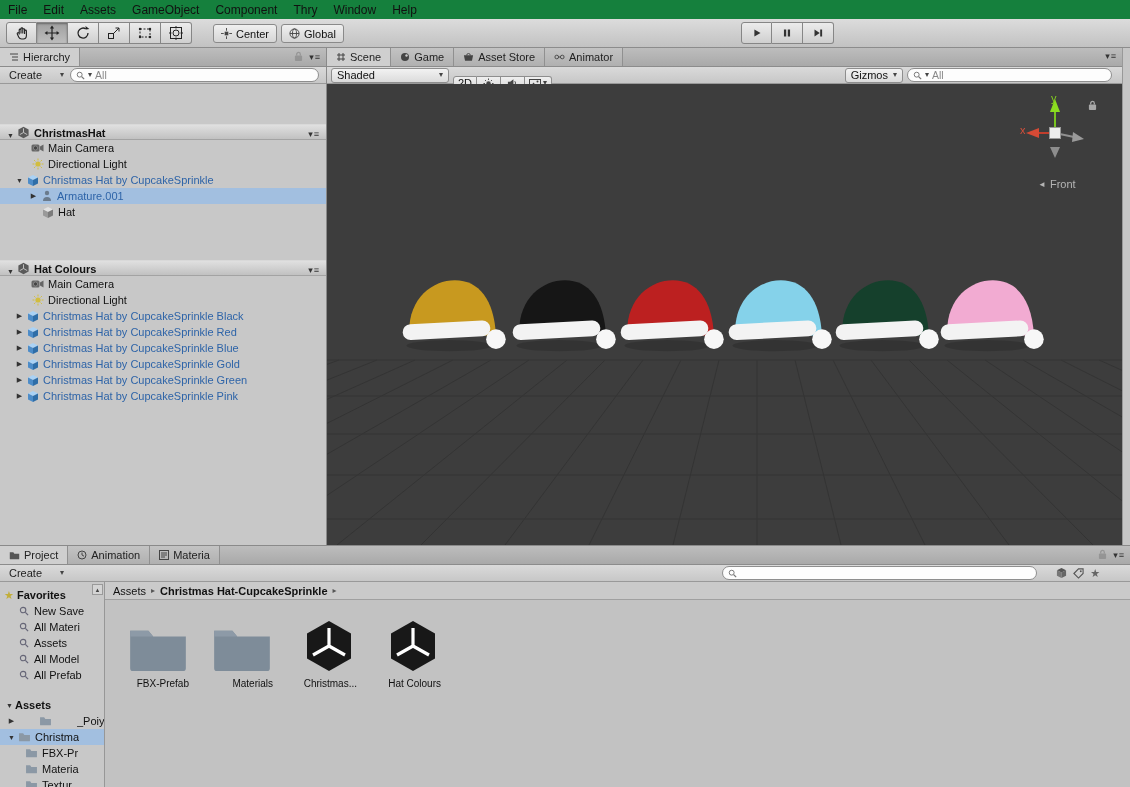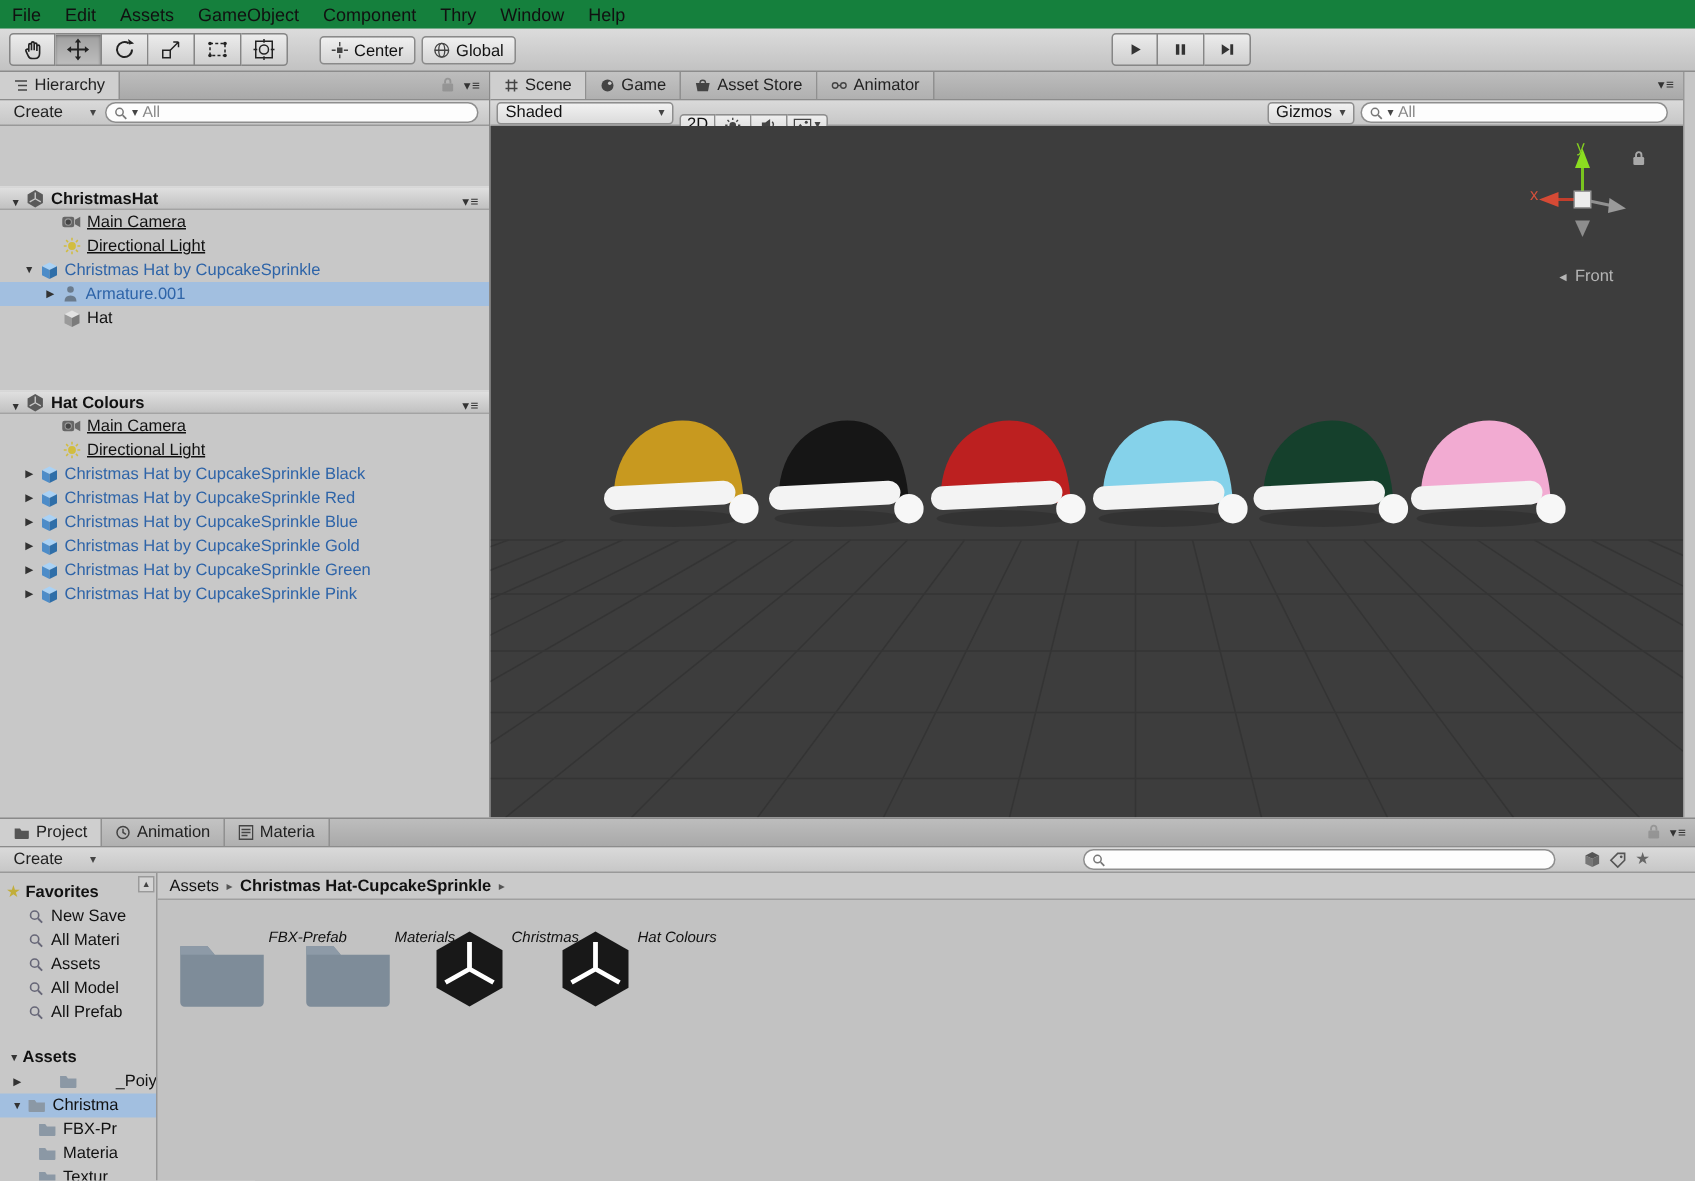--- a/index.html
+++ b/index.html
@@ -33,21 +33,21 @@
   .panel-menu{font-size:9px;color:#333;letter-spacing:1px;}
   .lockpad{opacity:.8;}
   
   #hierarchy{position:absolute;top:48px;left:0;width:327px;height:497px;background:#c8c8c8;border-right:1px solid #8a8a8a;}
   .trow{height:16px;display:flex;align-items:center;white-space:nowrap;overflow:hidden;}
   .tri{width:11px;flex:none;font-size:7px;color:#333;text-align:center;}
   .obj-icon{width:15px;height:14px;flex:none;display:flex;align-items:center;justify-content:center;margin-right:3px;}
   .tlabel{font-size:11px;overflow:hidden;white-space:nowrap;}
   .blue .tlabel{color:#2e64a8;}
   .selected{background:#a2bfe0;}
-  .pl14{padding-left:14px;}.pl26{padding-left:40px;text-decoration:underline;}.pl28{padding-left:28px;}.pl40{padding-left:40px;}
+  .pl14{padding-left:14px;}.pl26{padding-left:30px;}.pl28{padding-left:28px;}.pl40{padding-left:40px;}
   .scene-header{height:16px;display:flex;align-items:flex-end;background:linear-gradient(#e0e0e0,#c1c1c1);border-bottom:1px solid #a3a3a3;border-top:1px solid #d9d9d9;padding-left:5px;margin-top:40px;}
   .scene-header .tlabel{font-weight:bold;}
   .hdr-menu{margin-left:auto;margin-right:6px;font-size:9px;color:#333;letter-spacing:1px;}
   
   #scene{position:absolute;top:48px;left:327px;width:795px;height:497px;background:#c8c8c8;}
   #scene-toolbar{display:flex;align-items:center;gap:4px;padding:0 4px;}
   .dropdown{height:15px;border:1px solid #8e8e8e;border-radius:3px;background:linear-gradient(#f2f2f2,#dbdbdb);display:flex;align-items:center;gap:5px;padding:0 5px;font-size:11px;}
   .sv-group{display:flex;}
   .sv-btn{height:15px;min-width:24px;border:1px solid #8e8e8e;border-left:none;background:linear-gradient(#efefef,#d8d8d8);display:flex;align-items:center;justify-content:center;gap:2px;padding:0 4px;font-size:11px;margin-top:16px;}
   .sv-group .sv-btn:first-child{border-left:1px solid #8e8e8e;border-radius:3px 0 0 3px;}
@@ -64,21 +64,21 @@
   #project{position:absolute;top:545px;left:0;width:1130px;height:242px;background:#c5c5c5;border-top:1px solid #8a8a8a;}
   #project-body{position:absolute;top:36px;left:0;right:0;bottom:0;display:flex;}
   #pleft{width:105px;background:#c8c8c8;border-right:1px solid #979797;position:relative;padding-top:5px;}
   #pleft .trow{height:16px;}
   .bold{font-weight:bold;}
   #scroll-up{position:absolute;right:1px;top:2px;width:11px;height:11px;background:#d4d4d4;border:1px solid #9a9a9a;font-size:6px;color:#444;display:flex;align-items:center;justify-content:center;}
   #pright{flex:1;background:#c2c2c2;display:flex;flex-direction:column;}
   #breadcrumb{height:18px;background:#cacaca;border-bottom:1px solid #a0a0a0;display:flex;align-items:center;padding:0 8px;gap:5px;}
   .crumb-sep{font-size:8px;color:#555;}
   #asset-grid{display:flex;gap:12px;padding:16px 0 0 12px;}
-  .asset-cell{width:72px;display:flex;flex-direction:row;align-items:flex-start;font-style:italic;}
+  .asset-cell{width:72px;display:flex;flex-direction:column;align-items:flex-end;}
   .asset-ic{height:58px;display:flex;align-items:flex-end;justify-content:center;}
   .asset-label{margin-top:4px;font-size:10px;color:#111;text-align:center;white-space:nowrap;}
   .pr-icons{position:absolute;right:30px;top:2px;display:flex;gap:6px;align-items:center;}
   .star-ic{color:#c2ae3a;font-size:11px;line-height:1;}
   .gray-star{color:#666;font-size:11px;line-height:1;}
   
   #vstrip{position:absolute;top:48px;right:0;width:8px;height:497px;background:#c6c6c6;border-left:1px solid #999;}
 </style>
 </head>
 <body>

